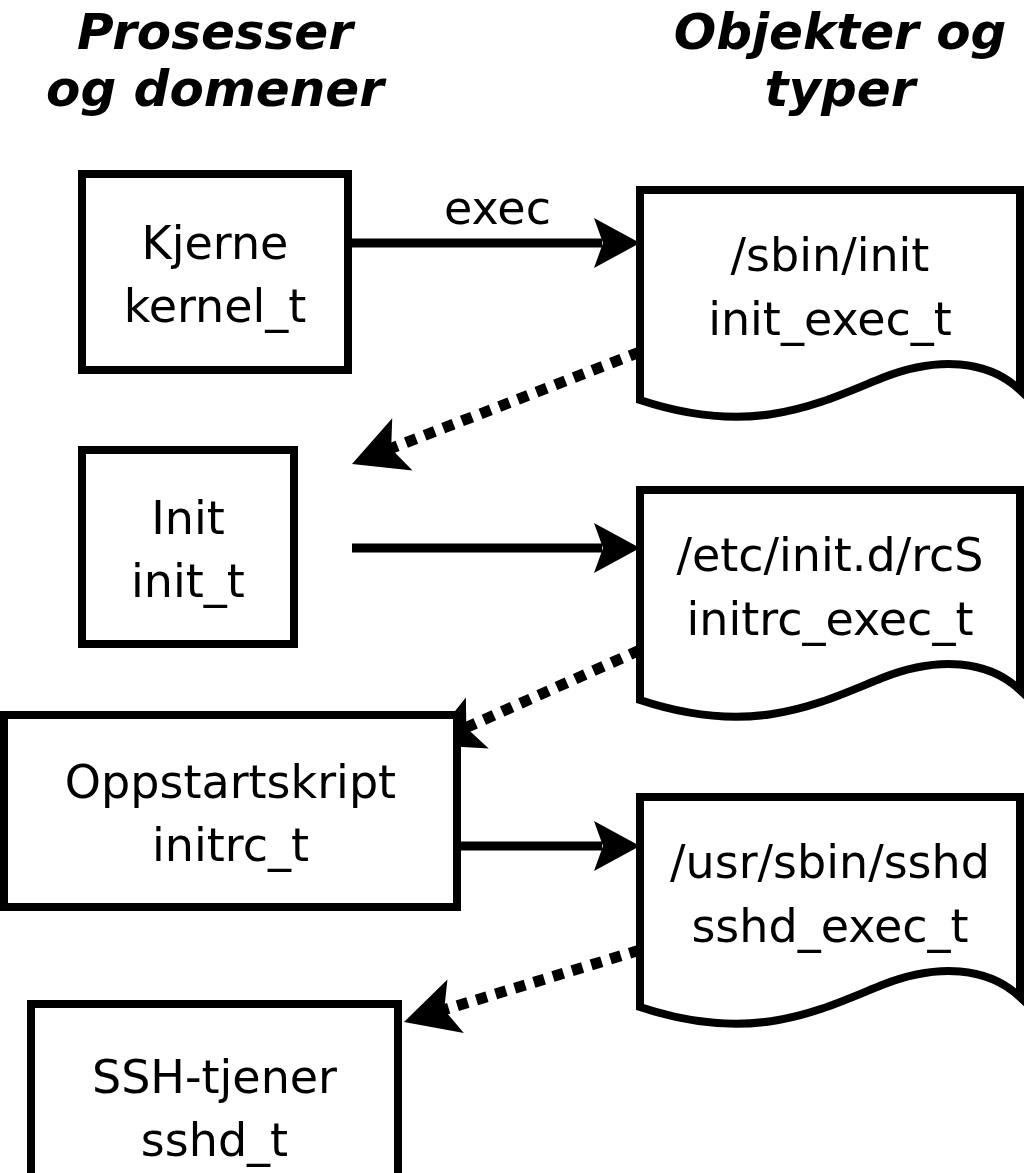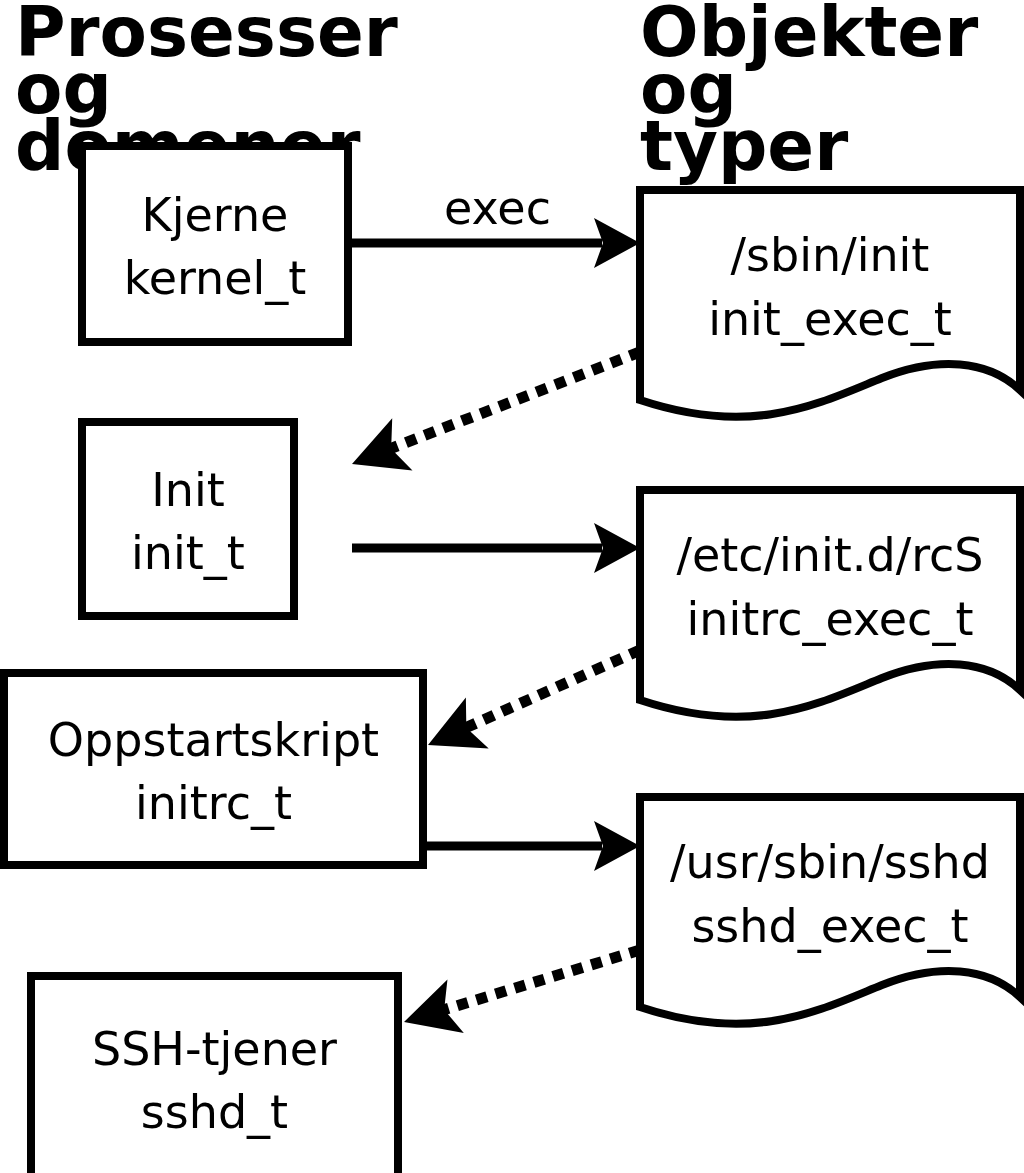--- a/index.html
+++ b/index.html
@@ -13,46 +13,48 @@
     height: 1173px;
     background: #ffffff;
     overflow: hidden;
     font-family: "DejaVu Sans", sans-serif;
     color: #000000;
   }
   .col-header {
     position: absolute;
     top: 4px;
     width: 400px;
-    text-align: left;
+    text-align: center;
     font-weight: bold;
-    font-size: 69px;
+    font-size: 50px;
     line-height: 57px;
     color: #000;
+    font-style: italic;
   }
   .col-header.left  { left: 15px; }
   .col-header.right { left: 640px; }
 
   .proc-box {
     position: absolute;
     box-sizing: border-box;
     border: 8px solid #000;
     background: #fff;
     display: flex;
     flex-direction: column;
     align-items: center;
     justify-content: center;
     font-size: 46px;
     line-height: 63px;
     text-align: center;
     padding-top: 6px;
+    margin-top: 28px;
   }
   #proc-kernel { left: 78px;  top: 142px;  width: 274px; height: 204px; }
   #proc-init   { left: 78px;  top: 418px;  width: 220px; height: 202px; }
-  #proc-initrc { left: 0px;   top: 669px;  width: 427px; height: 200px; }
+  #proc-initrc { left: 0px;   top: 683px;  width: 461px; height: 200px; }
   #proc-sshd   { left: 27px;  top: 972px;  width: 375px; height: 212px; }
 
   .doc-shape {
     position: absolute;
     left: 636px;
     width: 392px;
     height: 268px;
   }
   #doc-init  { top: 186px; }
   #doc-rcs   { top: 486px; }

